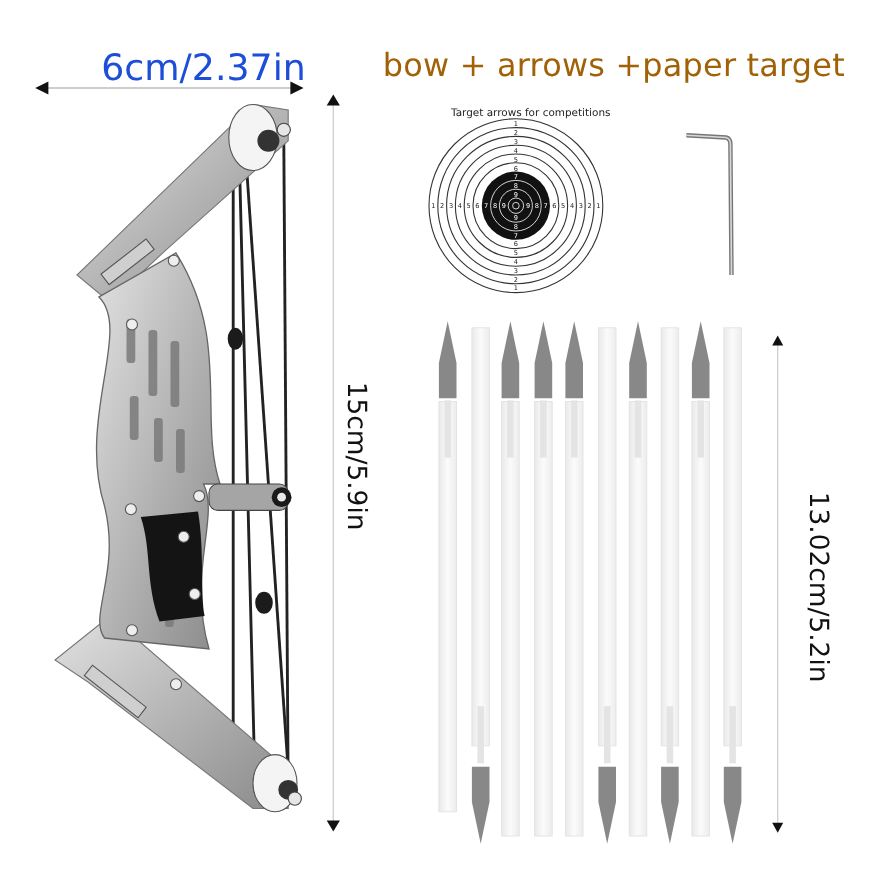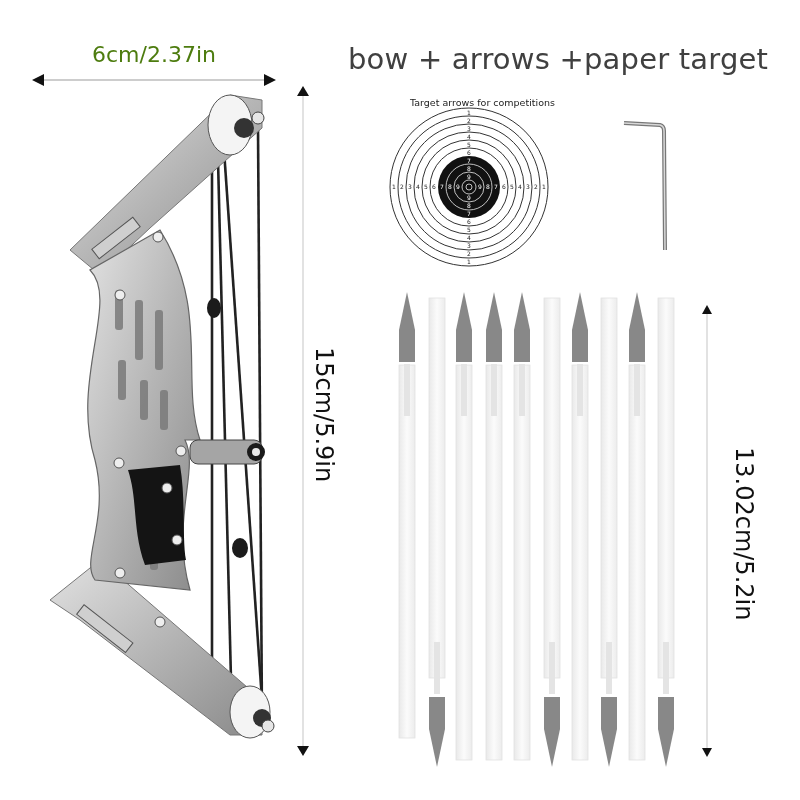--- a/index.html
+++ b/index.html
@@ -1,20 +1,20 @@
 <!DOCTYPE html>
 <html><head>
 <meta charset="utf-8">
 <style>
   html, body { margin:0; padding:0; background:#ffffff; }
   body { width:800px; height:800px; position:relative; overflow:hidden;
          font-family:"DejaVu Sans", "Liberation Sans", sans-serif; color:#111; }
   .abs { position:absolute; }
-  .title { left:348px; top:42px; font-size:29px; letter-spacing:0.2px; white-space:nowrap; color:#404040;text-align:center; }
-  .dim-h-label { left:92px; top:42px; font-size:22px; white-space:nowrap; color:#4d7c0f; }
+  .title { left:348px; top:42px; font-size:29px; letter-spacing:0.2px; white-space:nowrap; color:#a16207;text-align:center; }
+  .dim-h-label { left:92px; top:42px; font-size:33px; white-space:nowrap; color:#1d4ed8; }
   .dim-v-label { font-size:24px; white-space:nowrap; color:#111; transform-origin:left top; }
   .target-caption { left:410px; top:97px; font-size:9.5px; white-space:nowrap; color:#222; }
   svg { position:absolute; left:0; top:0; }
 </style>
 </head>
 <body>
 
 <div class="abs title">bow + arrows +paper target</div>
 
 <div class="abs dim-h-label">6cm/2.37in</div>

